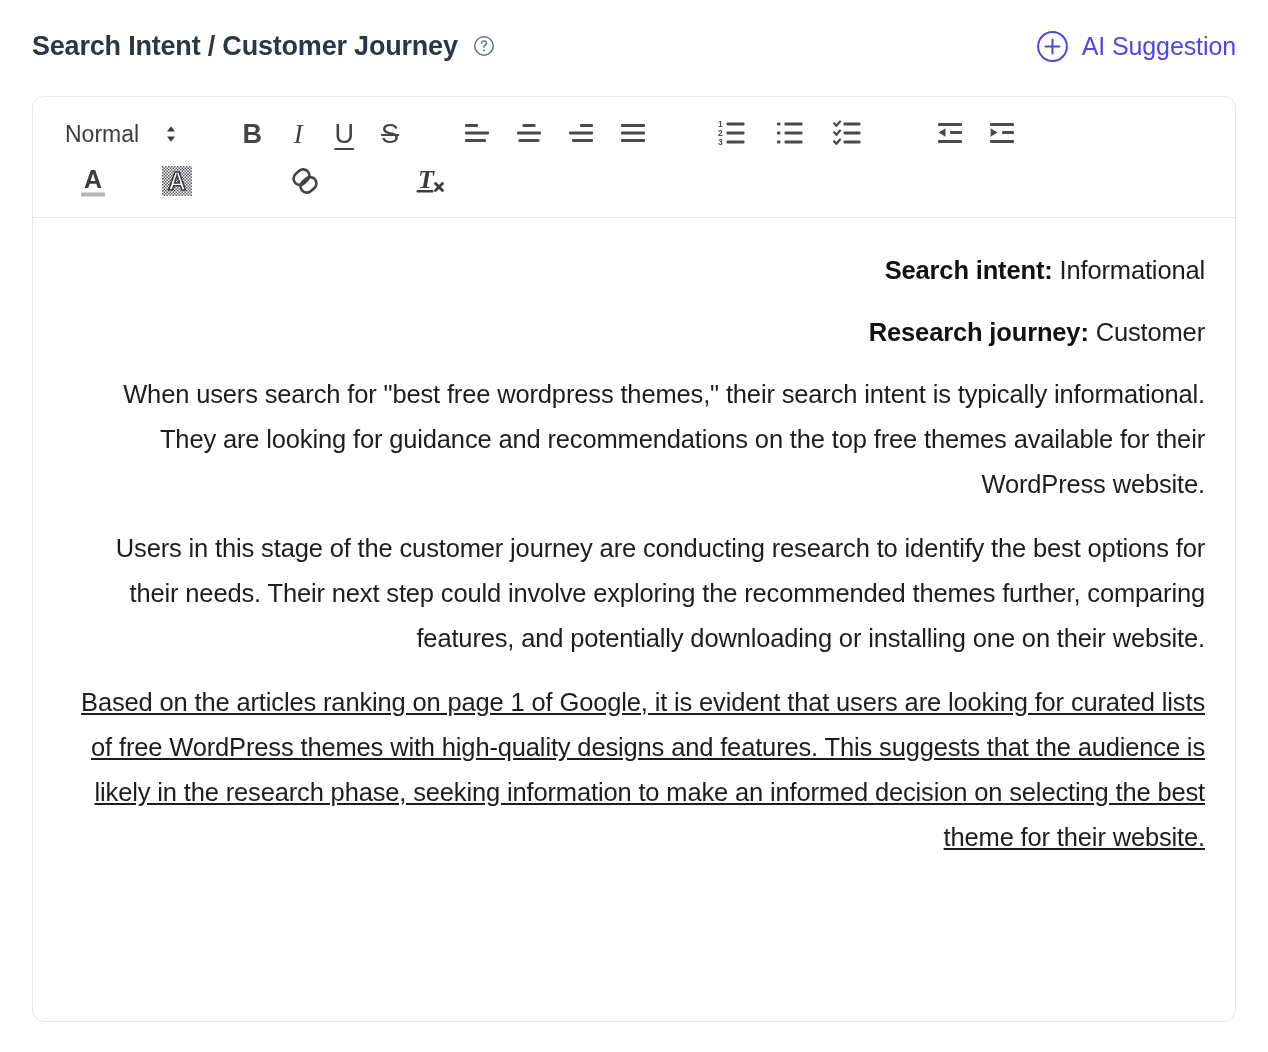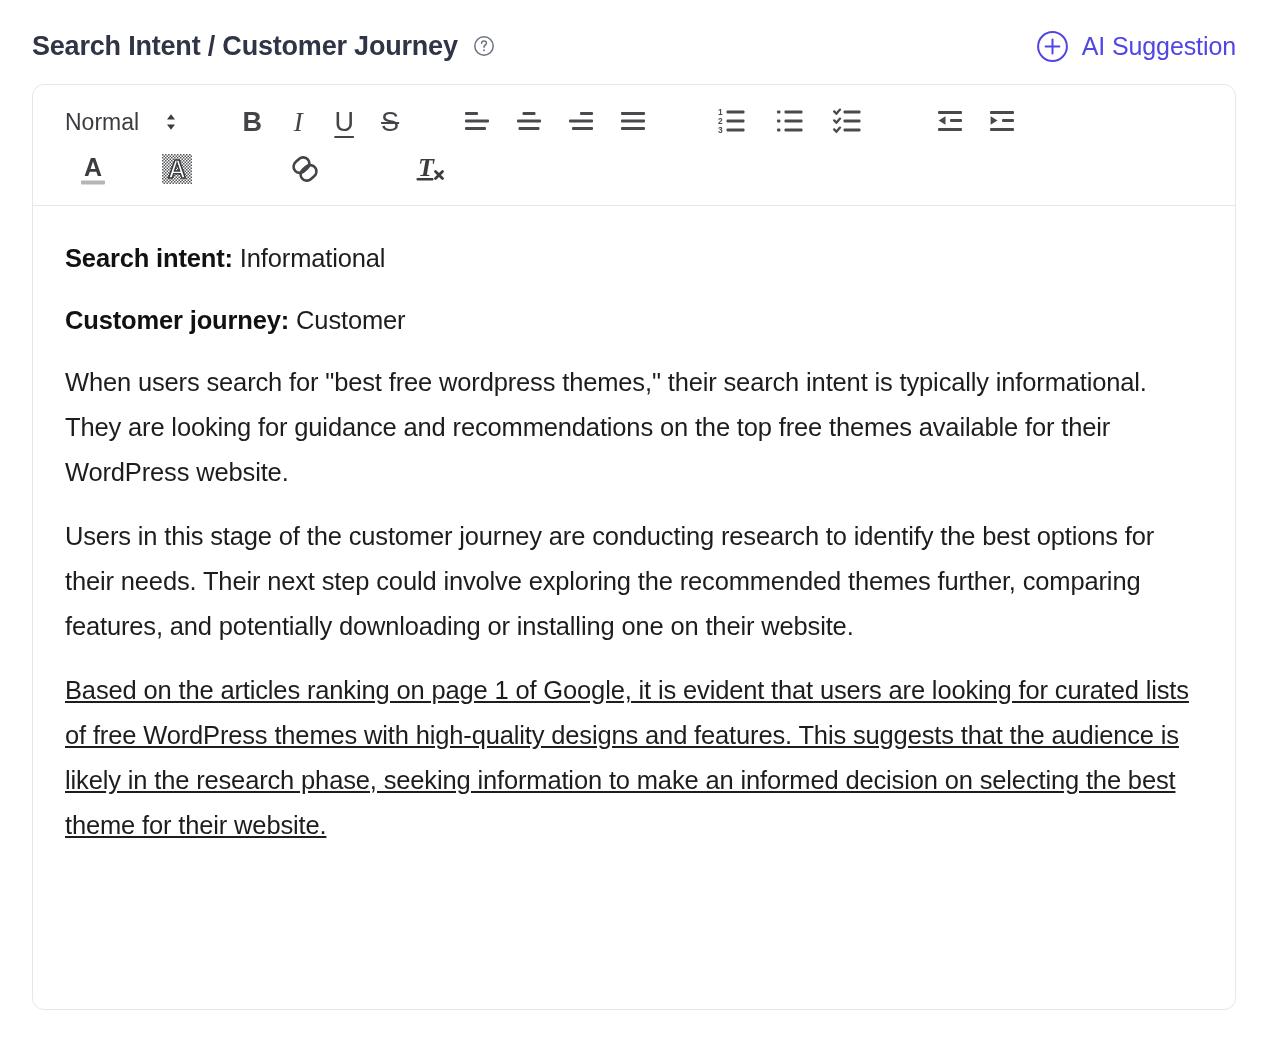--- a/index.html
+++ b/index.html
@@ -76,21 +76,21 @@
     color: #5046e4;
     letter-spacing: -0.1px;
     line-height: 1;
     white-space: nowrap;
   }
 
   
   .editor {
     position: absolute;
     left: 32px;
-    top: 84px;
+    top: 96px;
     width: 1204px;
     height: 926px;
     background: #ffffff;
     border: 1px solid #e6e7e9;
     border-radius: 12px;
     overflow: hidden;
     display: flex;
     flex-direction: column;
   }
 
@@ -165,20 +165,21 @@
     align-items: center;
     height: 48px;
     padding-top: 2px;
   }
 
   
   .content {
     flex: 1 1 auto;
     padding: 30px 30px 20px 32px;
     overflow: hidden;
+    text-align: right;
   }
   .content p {
     margin: 0 0 19px 0;
     font-size: 25.5px;
     line-height: 45px;
     color: #1d1d1f;
     letter-spacing: -0.15px;
   }
   .content p:last-child { margin-bottom: 0; text-decoration: underline; }
   .content p.tight { margin-bottom: 17px; }
@@ -402,20 +403,20 @@
           </span>
         </button>
       </div>
     </div>
 
     <div class="content">
       <p class="tight">
         <b>Search intent:</b><span> Informational</span>
       </p>
       <p class="tight">
-        <b>Customer journey:</b><span> Customer</span>
+        <b>Research journey:</b><span> Customer</span>
       </p>
       <p>When users search for "best free wordpress themes," their search intent is typically informational. They are looking for guidance and recommendations on the top free themes available for their WordPress website.</p>
       <p>Users in this stage of the customer journey are conducting research to identify the best options for their needs. Their next step could involve exploring the recommended themes further, comparing features, and potentially downloading or installing one on their website.</p>
       <p>Based on the articles ranking on page 1 of Google, it is evident that users are looking for curated lists of free WordPress themes with high-quality designs and features. This suggests that the audience is likely in the research phase, seeking information to make an informed decision on selecting the best theme for their website.</p>
     </div>
   </div>
 </div>
 
 </body></html>

